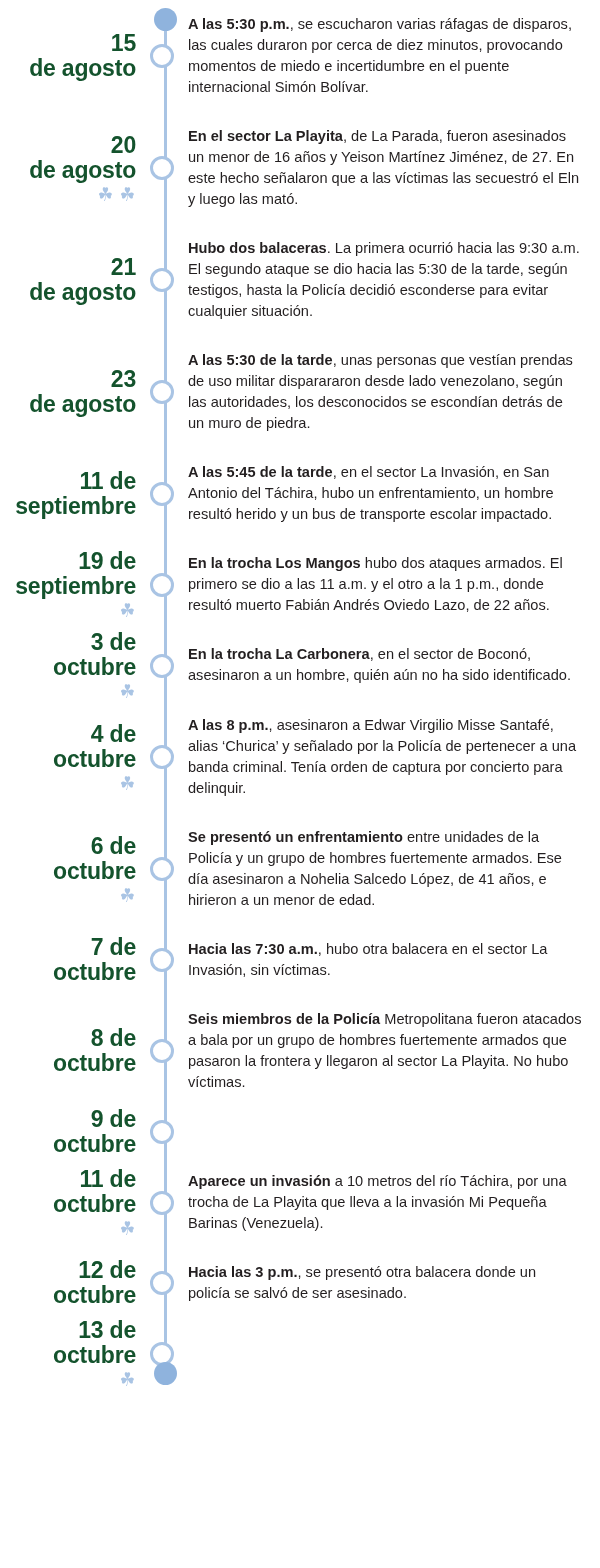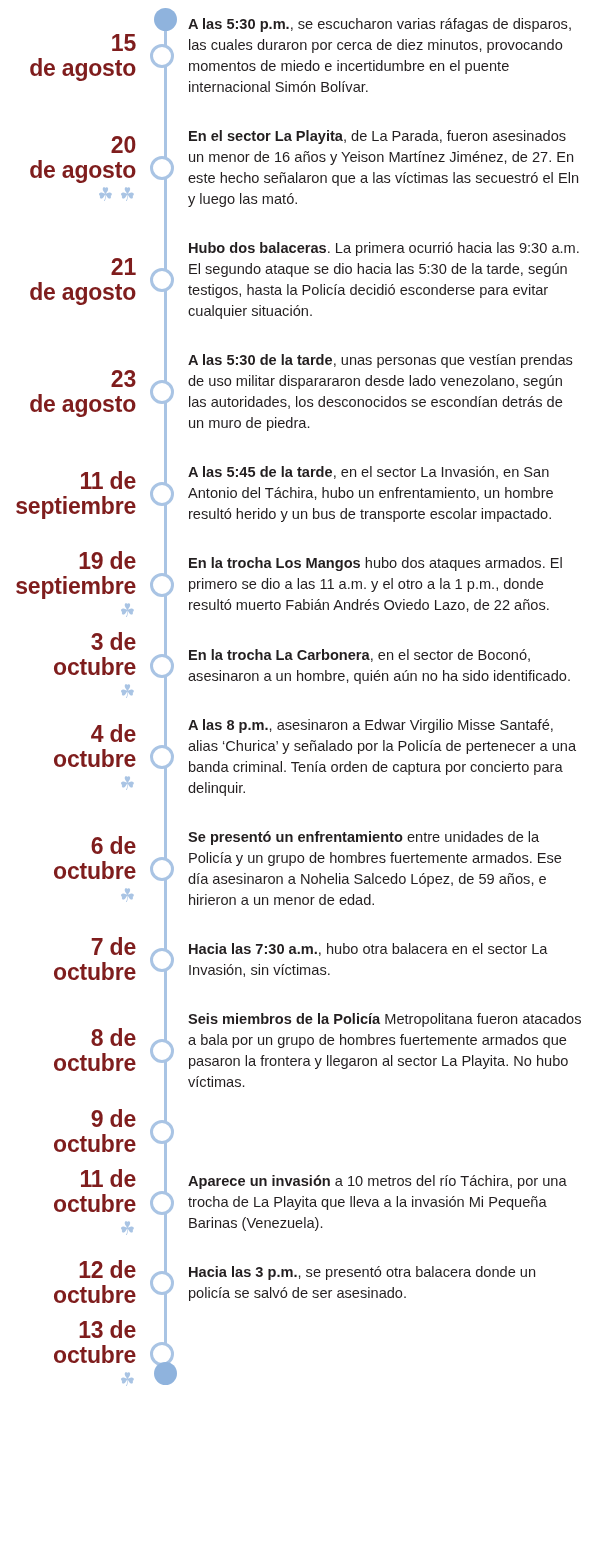--- a/index.html
+++ b/index.html
@@ -50,21 +50,21 @@
     width: 150px;
     flex: 0 0 150px;
     text-align: right;
     padding-right: 14px;
     display: flex;
     flex-direction: column;
     justify-content: center;
     align-items: flex-end;
   }
   .date-line {
-    color: #7f1d1d;
+    color: #14532d;
     font-weight: bold;
     font-size: 23px;
     line-height: 25px;
     letter-spacing: -0.2px;
   }
   .ribbons {
     margin-top: 2px;
     display: flex;
     gap: 5px;
     justify-content: flex-end;
@@ -93,21 +93,21 @@
     border-radius: 50%;
     background: #ffffff;
     border: 3px solid #a9c4e4;
     z-index: 3;
   }
   .text-col {
     flex: 1 1 auto;
     padding: 14px 18px 14px 6px;
     display: flex;
     flex-direction: column;
-    justify-content: flex-end;
+    justify-content: flex-start;
   }
   .body-text {
     font-size: 14.6px;
     line-height: 21px;
     color: #231f20;
     text-align: left;
   }
   .body-text b {
     font-weight: bold;
   }
@@ -234,21 +234,21 @@
           <div class="date-line">6 de</div>
           <div class="date-line">octubre</div>
           <div class="ribbons">
             <span class="ribbon">☘</span>
           </div>
         </div>
         <div class="node-col">
           <div class="node"></div>
         </div>
         <div class="text-col">
-          <div class="body-text"><b>Se presentó un enfrentamiento</b><span> entre unidades de la Policía  y un grupo de hombres fuertemente armados. Ese día asesinaron a Nohelia Salcedo López, de 59 años, e hirieron a un menor de edad.</span></div>
+          <div class="body-text"><b>Se presentó un enfrentamiento</b><span> entre unidades de la Policía  y un grupo de hombres fuertemente armados. Ese día asesinaron a Nohelia Salcedo López, de 41 años, e hirieron a un menor de edad.</span></div>
         </div>
       </div>
       <div class="row">
         <div class="date-col">
           <div class="date-line">7 de</div>
           <div class="date-line">octubre</div>
         </div>
         <div class="node-col">
           <div class="node"></div>
         </div>

